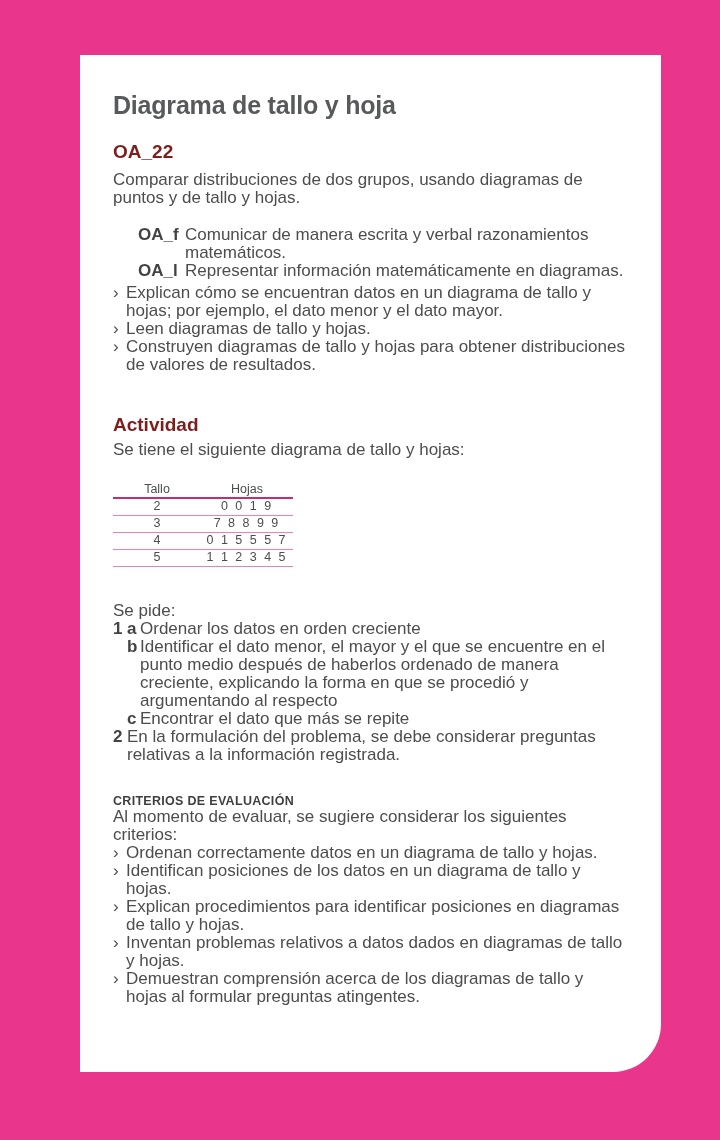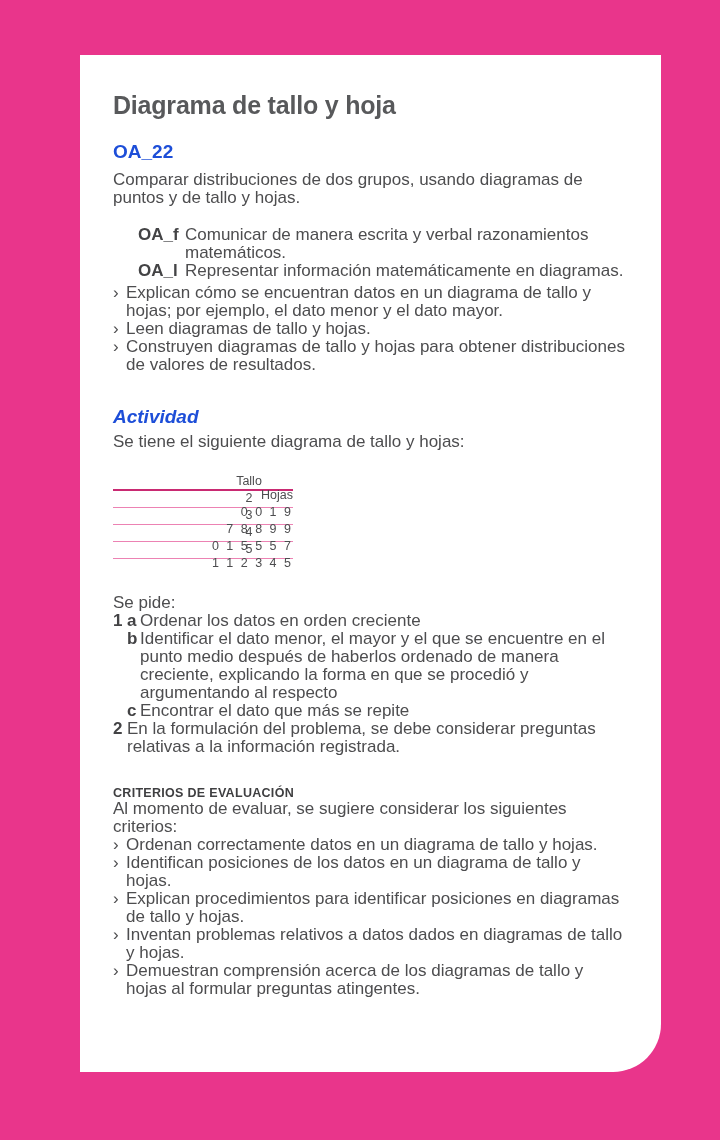--- a/index.html
+++ b/index.html
@@ -23,21 +23,21 @@
   }
   .page-title {
     font-size: 25px;
     font-weight: bold;
     color: #58595B;
     letter-spacing: -0.2px;
   }
   .pink-heading {
     font-size: 19px;
     font-weight: bold;
-    color: #1d4ed8;
+    color: #7f1d1d;
     margin-top: 21px;
   }
   .body-text {
     font-size: 17px;
     line-height: 18px;
     color: #4D4D4F;
   }
   .desc { margin-top: 8px; }
   .skills { margin-top: 19px; margin-left: 25px; }
   .skill-row { display: flex; }
@@ -46,34 +46,33 @@
     font-size: 12.5px;
     font-weight: bold;
     color: #3F3F41;
     letter-spacing: 0.3px;
     margin-top: 21px;
   }
   .bullet-list { margin-top: 4px; }
   .bullet-row { display: flex; }
   .bullet-marker { width: 13px; flex: none; color: #4D4D4F; }
   .bullet-text { flex: 1; }
-  .activity-heading { margin-top: 32px; font-style: italic; }
+  .activity-heading { margin-top: 40px; }
   .activity-intro { margin-top: 5px; }
   .stem-table {
     margin-top: 23px;
     width: 180px;
     font-size: 12.5px;
     color: #4D4D4F;
   }
   .trow {
     display: flex;
-    align-items: flex-end;
+    align-items: flex-start;
     height: 17px;
     border-bottom: 1px solid #EC82B3;
-    flex-direction: column;
   }
   .trow.thead { border-bottom: 2px solid #C92A72; }
   .tc-stem { width: 88px; text-align: center; flex: none; }
   .tc-leaves { flex: 1; text-align: center; letter-spacing: 2px; }
   .se-pide { margin-top: 35px; }
   .task-row { display: flex; }
   .task-num { width: 14px; flex: none; font-weight: bold; color: #434345; }
   .task-letter { width: 13px; flex: none; font-weight: bold; color: #434345; }
   .task-text { flex: 1; }
   .criteria-heading { margin-top: 30px; }

